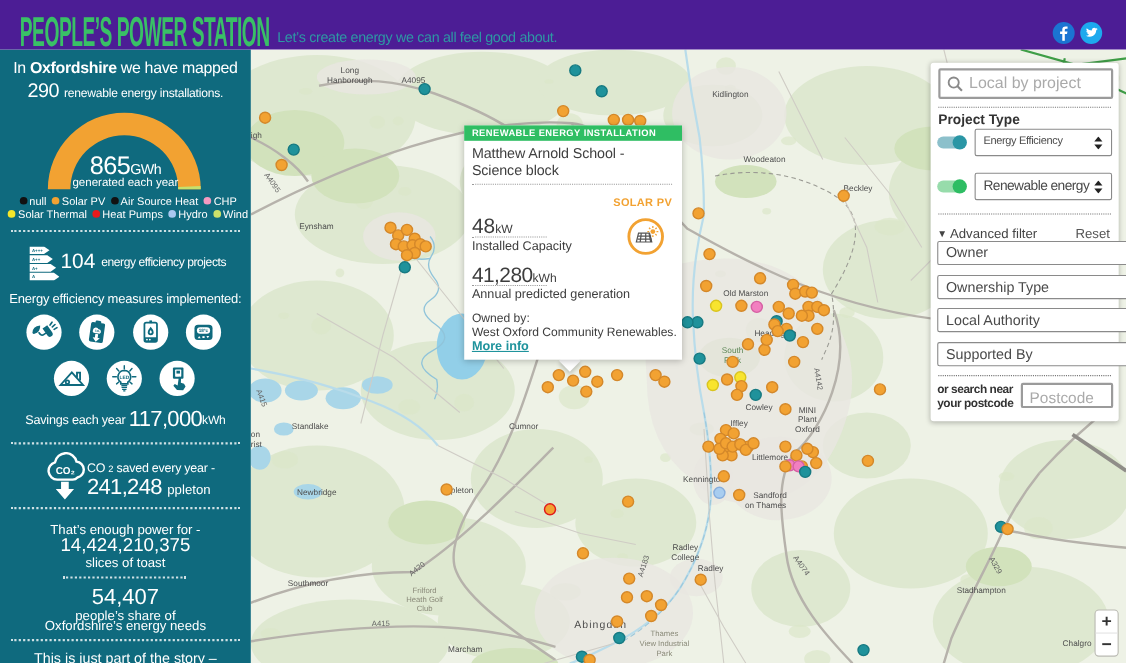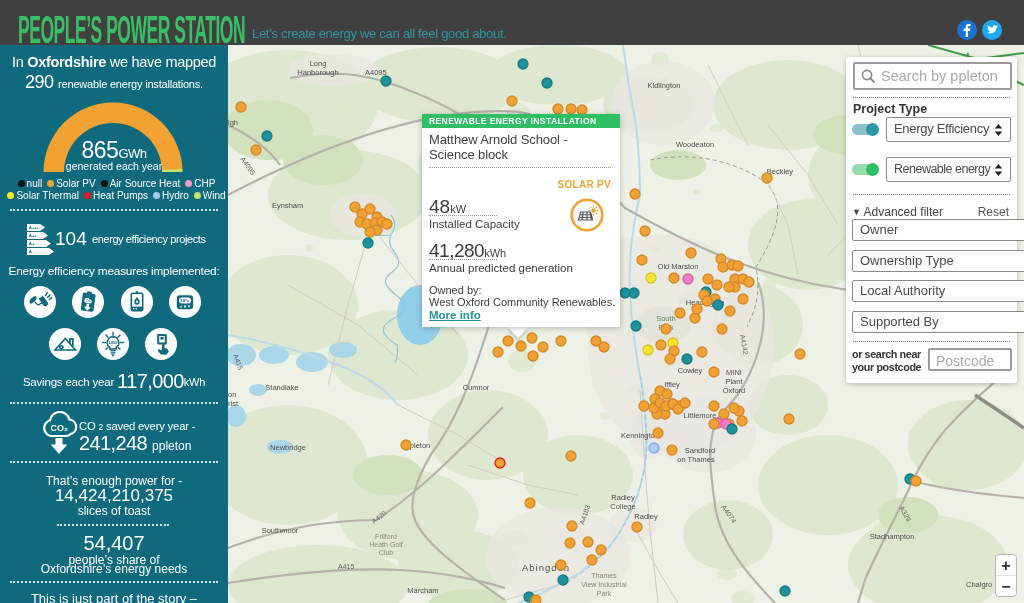--- a/index.html
+++ b/index.html
@@ -1,20 +1,20 @@
 <!DOCTYPE html>
 <html><head><meta charset="utf-8">
 <style>
 *{margin:0;padding:0;box-sizing:border-box}
 html,body{width:1024px;height:603px;overflow:hidden}
 body{font-family:"Liberation Sans",sans-serif;background:#fff}
 #app{position:relative;width:1024px;height:603px;overflow:hidden}
 .abs{position:absolute}
 
-#hdr{position:absolute;left:0;top:0;width:1024px;height:45px;background:#404040;z-index:30}
+#hdr{position:absolute;left:0;top:0;width:1024px;height:45px;background:#4c1d95;z-index:30}
 #logo{position:absolute;left:18px;top:9px;font-size:38px;font-weight:bold;color:#39c066;letter-spacing:-1px;transform:scaleX(0.46);transform-origin:left top;white-space:nowrap}
 #tag{position:absolute;left:252px;top:26px;font-size:13px;letter-spacing:-.3px;color:#2e97a4}
 .soc{position:absolute;top:20px;width:20px;height:20px;border-radius:50%;z-index:31}
 
 #sb{position:absolute;left:0;top:45px;width:228px;height:558px;background:#0f6a7e;color:#fff;z-index:20;text-align:center;overflow:hidden}
 .dot-hr{position:absolute;left:10px;width:208px;border-top:2px dotted rgba(255,255,255,.8)}
 .sbt{position:absolute;width:228px;text-align:center}
 
 #map{position:absolute;left:228px;top:45px;width:796px;height:558px;z-index:1}
 
@@ -538,28 +538,28 @@
 <div style="position:absolute;left:7px;top:181px;font-size:11.5px;font-weight:bold;color:#1f939c;text-decoration:underline">More info</div>
 </div>
 </div>
 <div id="parrow"></div>
 <div id="pan">
 <div style="position:absolute;left:7px;top:5px;width:159px;height:28px;border:2px solid #9b9b9b;border-radius:2px">
 <svg style="position:absolute;left:6px;top:5px" width="15" height="15" viewBox="0 0 15 15">
           <circle cx="6" cy="6" r="4.6" fill="none" stroke="#8a8a8a" stroke-width="1.7"></circle>
           <line x1="9.5" y1="9.5" x2="13.5" y2="13.5" stroke="#8a8a8a" stroke-width="1.9"></line>
         </svg>
-<span style="position:absolute;left:26px;top:4px;font-size:14.5px;color:#aaa">Search by ppleton</span>
+<span style="position:absolute;left:26px;top:4px;font-size:14.5px;color:#aaa">Local by project</span>
       </div>
 <div class="pdot" style="top:40px"></div>
 <div style="position:absolute;left:7px;top:45px;font-size:12.5px;font-weight:600;color:#333">Project Type</div>
 <div class="tgl" style="top:67px;background:#8cc0cb">
         <div class="knob" style="background:#2a96a5"></div>
       </div>
-<div class="selbox" style="left:40px;top:60px;width:125px;height:25px;line-height:22px;font-size:13px;letter-spacing:-.3px">Energy Efficiency<svg class="spin" viewBox="0 0 9 13">
+<div class="selbox" style="left:40px;top:60px;width:125px;height:25px;line-height:22px;font-size:10px;letter-spacing:-.3px">Energy Efficiency<svg class="spin" viewBox="0 0 9 13">
           <path d="M4.5,0 L8.5,5 L0.5,5 Z" fill="#222"></path>
           <path d="M4.5,13 L8.5,8 L0.5,8 Z" fill="#222"></path>
         </svg></div>
 <div class="tgl" style="top:107px;background:#97dcab">
         <div class="knob" style="background:#2ebd63"></div>
       </div>
 <div class="selbox" style="left:40px;top:100px;width:125px;height:25px;line-height:22px;font-size:12.5px;letter-spacing:-.5px">Renewable energy<svg class="spin" viewBox="0 0 9 13">
           <path d="M4.5,0 L8.5,5 L0.5,5 Z" fill="#222"></path>
           <path d="M4.5,13 L8.5,8 L0.5,8 Z" fill="#222"></path>
         </svg></div>

